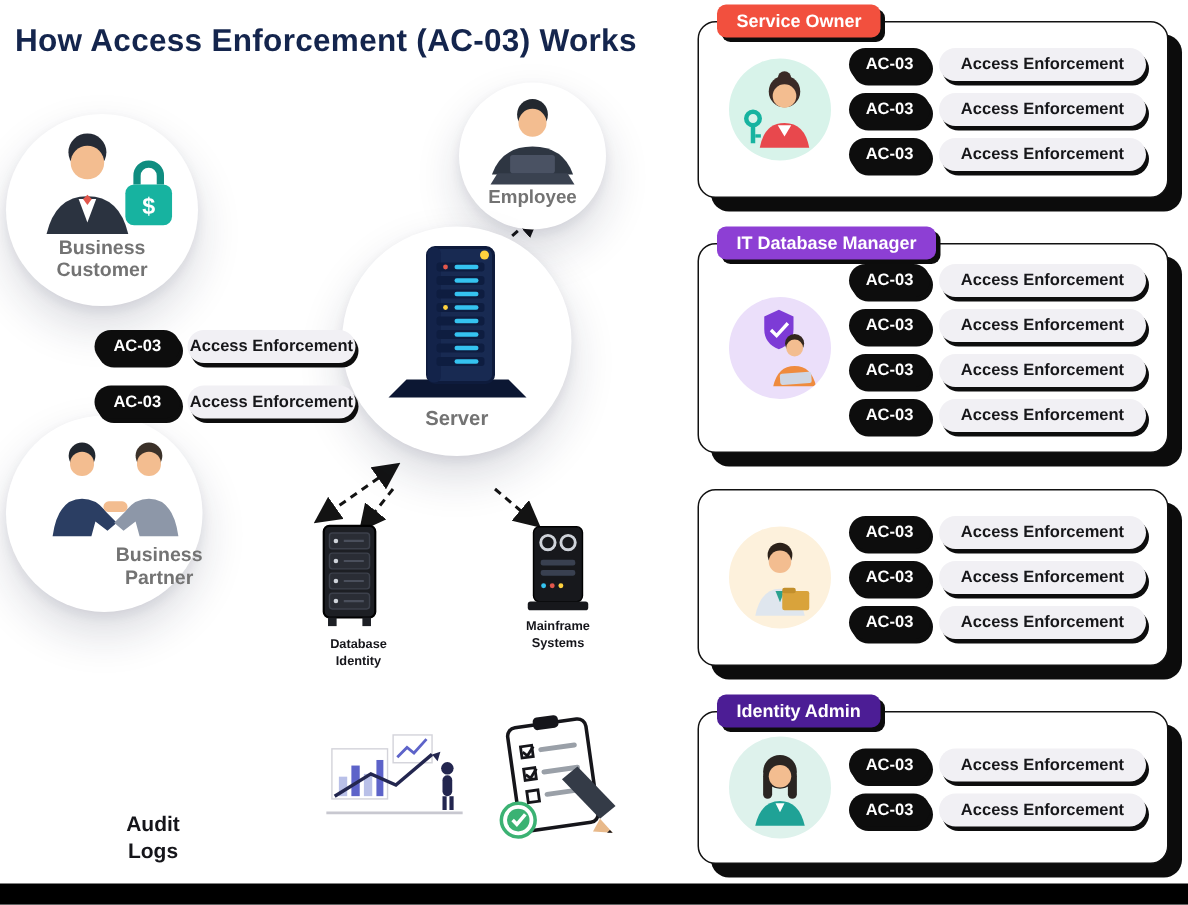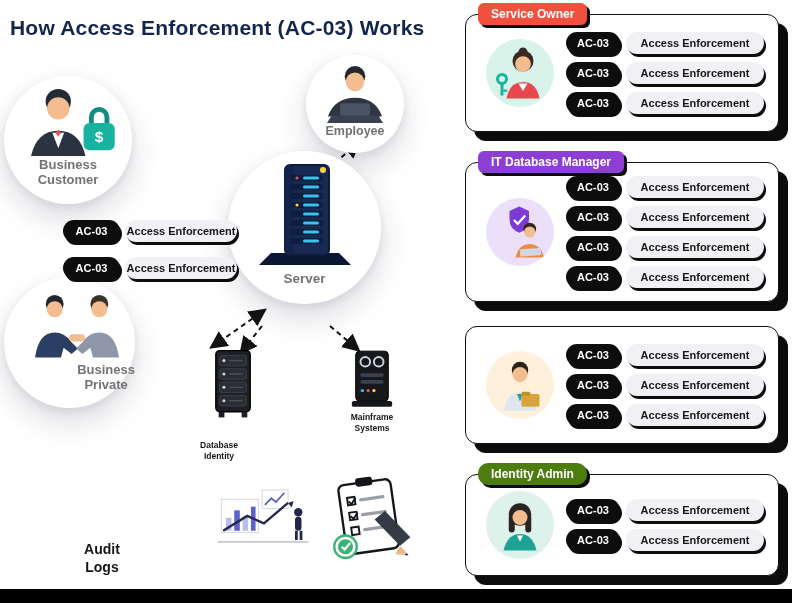--- a/index.html
+++ b/index.html
@@ -141,21 +141,21 @@
         <circle cx="40" cy="18" r="9" fill="#f3bd90"></circle>
         <circle cx="90" cy="12" r="10" fill="#3b3129"></circle>
         <circle cx="90" cy="18" r="9" fill="#f3bd90"></circle>
         <path d="M18,72 q4,-28 22,-28 q11,0 18,10 l8,8 -7,6 -9,-7 q-3,11 -3,11 z" fill="#2b3e63"></path>
         <path d="M112,72 q-4,-28 -22,-28 q-11,0 -18,10 l-8,8 7,6 9,-7 q3,11 3,11 z" fill="#8d97a8"></path>
         <rect x="56" y="46" width="18" height="8" rx="4" fill="#f3bd90"></rect>
       </svg>
     </span>
     <span class="nlabel">
       <span>Business</span><br>
-      <span>Private</span>
+      <span>Partner</span>
     </span>
   </div>
 
   <div class="link-row" style="left:63px;top:220px;">
     <span class="pill code">AC-03</span>
     <span class="pill lbl">Access Enforcement</span>
   </div>
   <div class="link-row" style="left:63px;top:257px;">
     <span class="pill code">AC-03</span>
     <span class="pill lbl">Access Enforcement</span>
@@ -176,21 +176,21 @@
         <circle cx="12.5" cy="40.5" r="1.6"></circle>
           <circle cx="12.5" cy="54.5" r="1.6"></circle>
       </g>
       <g stroke="#4a4f5c" stroke-width="1.5">
         <path d="M18,12.5 h14 M18,26.5 h14 M18,40.5 h14 M18,54.5 h14"></path>
       </g>
       <rect x="7" y="66" width="6" height="6" fill="#1d1f24"></rect>
         <rect x="31" y="66" width="6" height="6" fill="#1d1f24"></rect>
     </svg>
   </div>
-  <div class="cap" style="left:184px;top:424px;width:70px;margin-top:16px;">
+  <div class="cap" style="left:204px;top:424px;width:70px;">
     <span>Database</span><br>
     <span>Identity</span>
   </div>
 
   <div style="position:absolute;left:348px;top:349px;">
     <svg width="48" height="60" viewBox="0 0 50 62">
       <rect x="8" y="2" width="34" height="52" rx="4" fill="#17181c" stroke="#000"></rect>
       <circle cx="18" cy="13" r="5" fill="none" stroke="#cfd3da" stroke-width="2"></circle>
       <circle cx="32" cy="13" r="5" fill="none" stroke="#cfd3da" stroke-width="2"></circle>
       <rect x="13" y="25" width="24" height="4" rx="1.5" fill="#394050"></rect>
@@ -351,16 +351,16 @@
       <div class="ctrl-row">
         <span class="pill code">AC-03</span>
         <span class="pill lbl">Access Enforcement</span>
       </div>
       <div class="ctrl-row">
         <span class="pill code">AC-03</span>
         <span class="pill lbl">Access Enforcement</span>
       </div>
     </div>
   </section>
-  <div class="role-tab" style="left: 478px; top: 463px; background: #4d7c0f; border-radius: 10px;">Identity Admin</div>
+  <div class="role-tab" style="left: 478px; top: 463px; background: #4c1d95;">Identity Admin</div>
 
   <div class="bottom-strip"></div>
 </div>
 
 </body></html>

